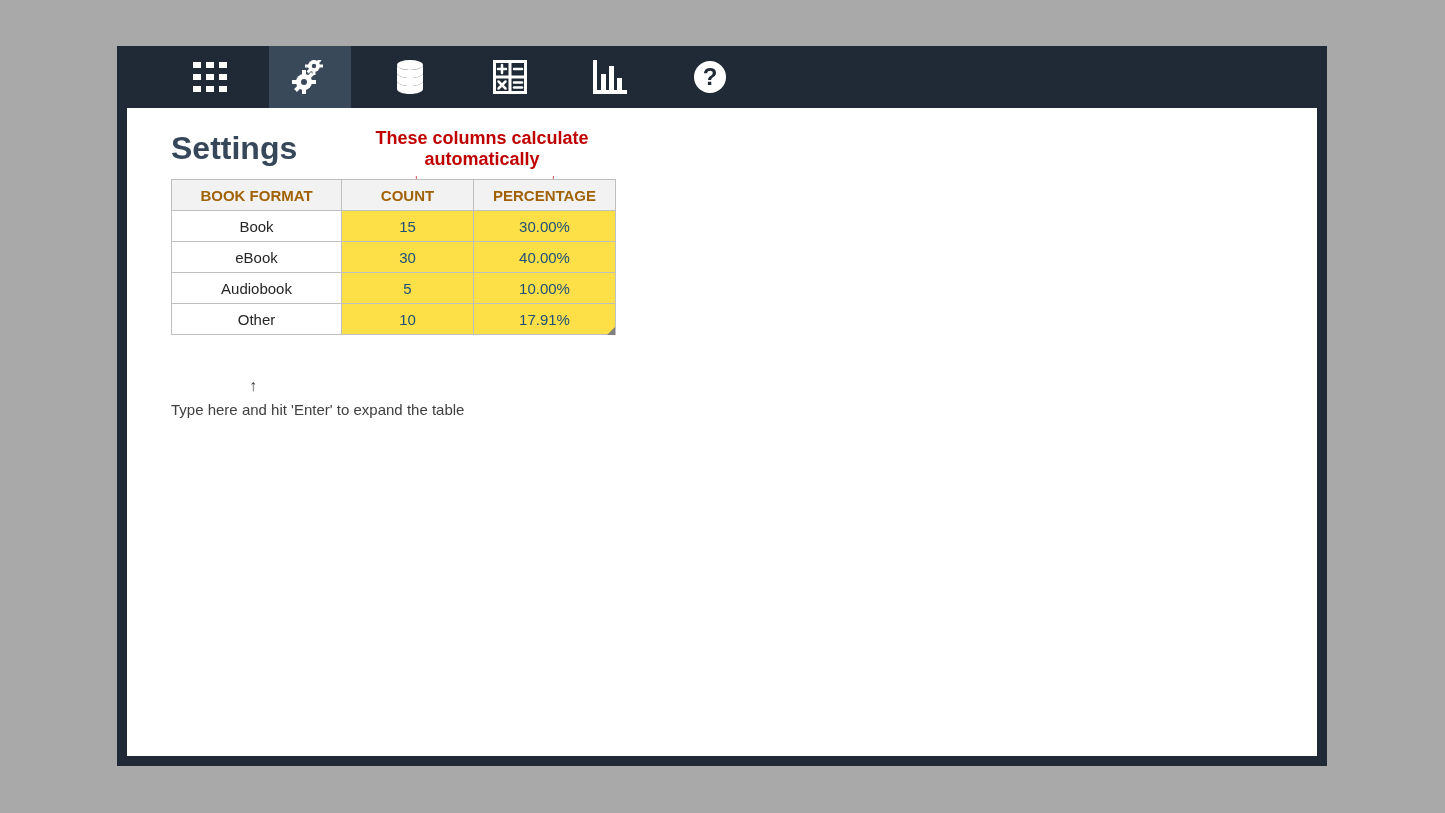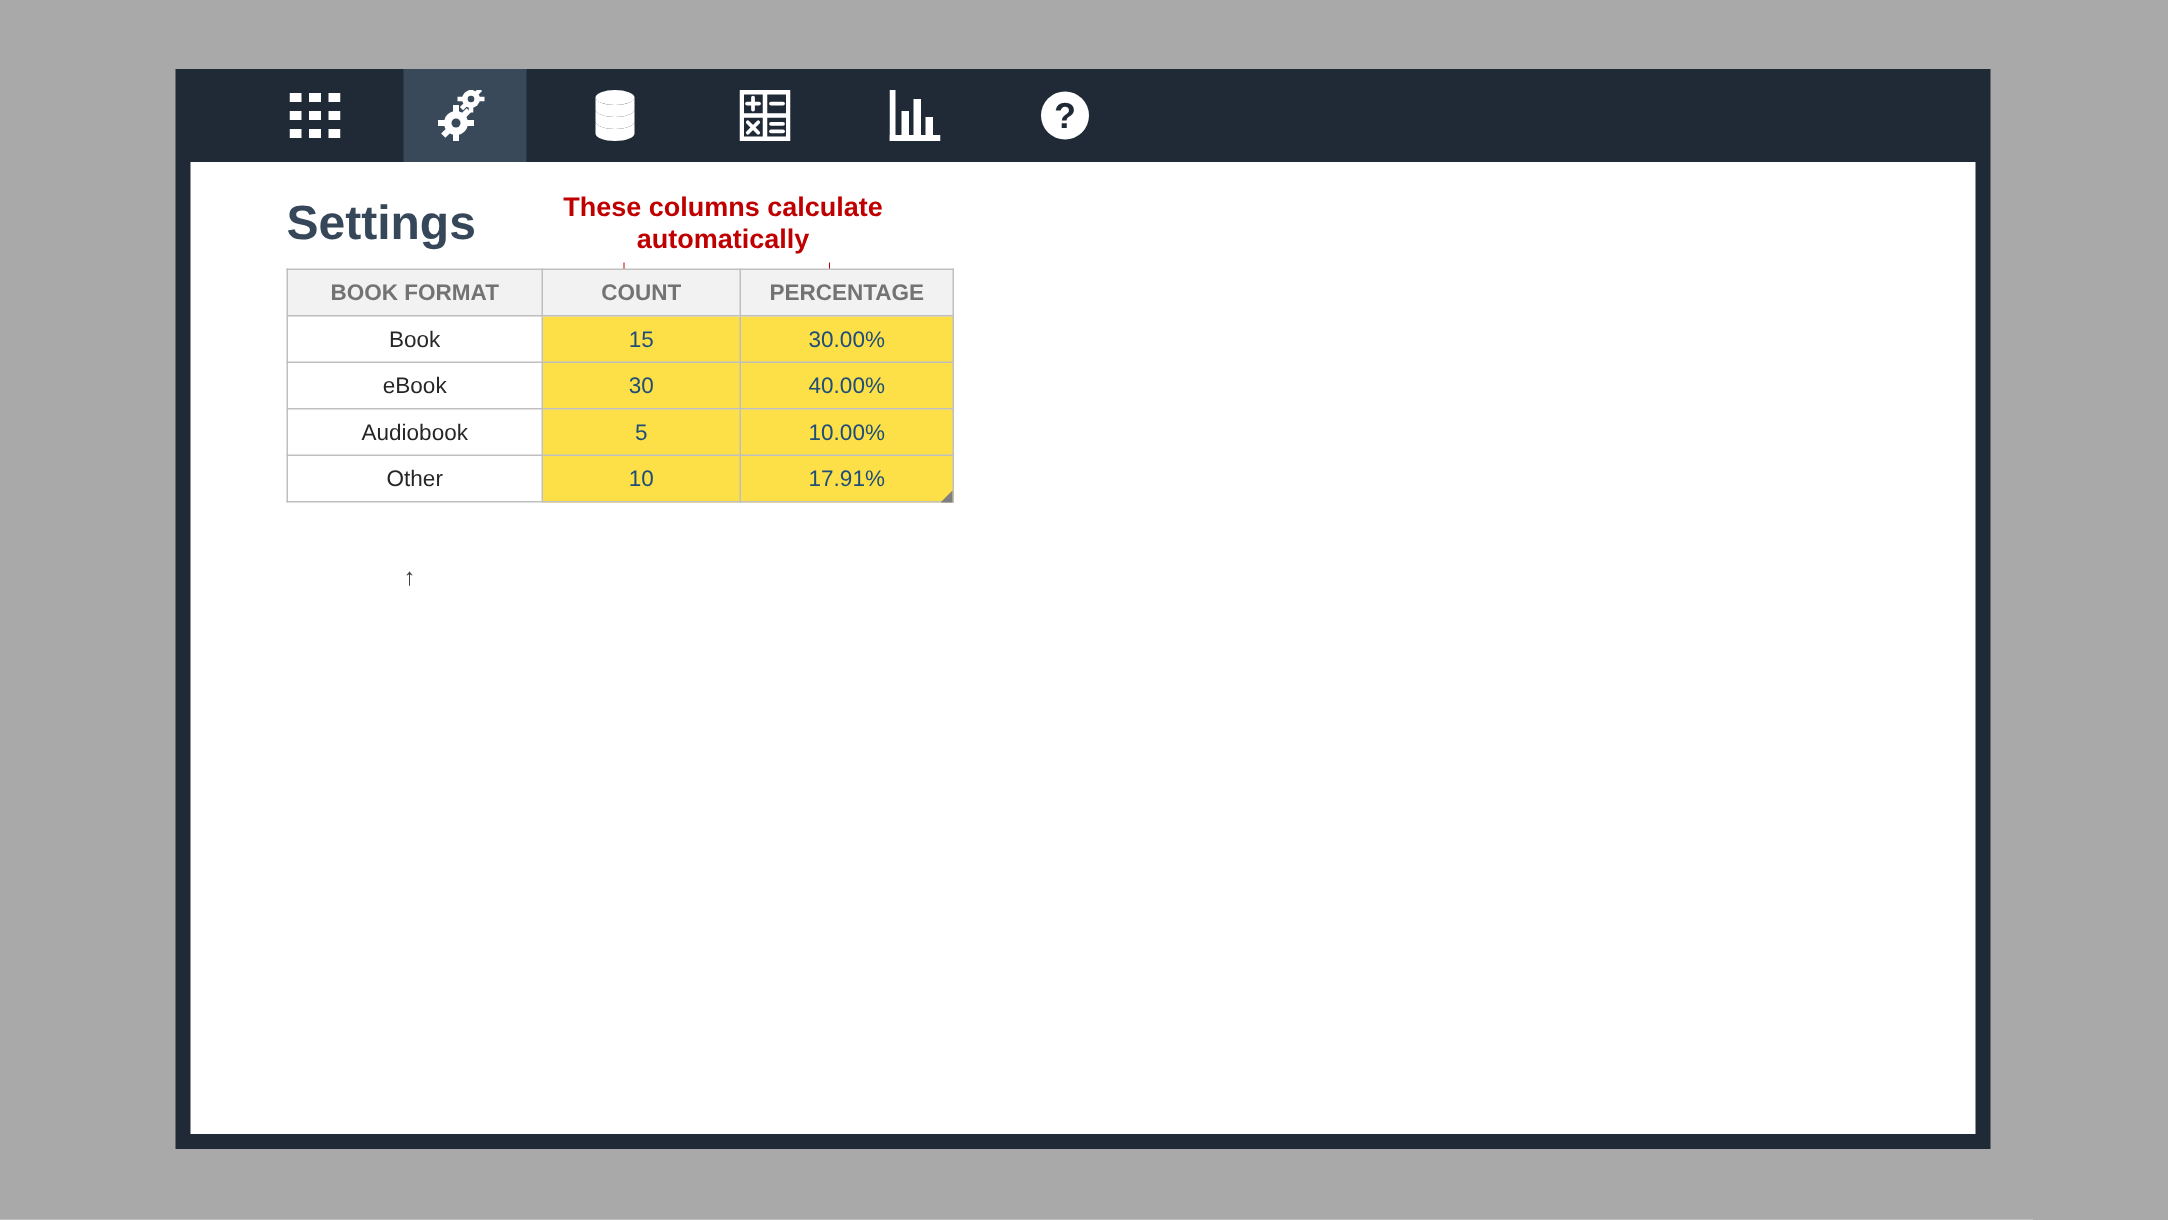--- a/index.html
+++ b/index.html
@@ -37,21 +37,21 @@
   }
   .tool.active { background: #39495a; }
   .tool svg { display: block; }
   .content {
     position: absolute;
     left: 10px;
     top: 62px;
     right: 10px;
     bottom: 10px;
     background: #ffffff;
-    padding: 22px 64px;
+    padding: 22px 44px;
     color: #333;
   }
   .page-title {
     margin: 0 0 6px 0;
     font-size: 32px;
     font-weight: 600;
     color: #36475a;
   }
   .hint-wrap {
     position: absolute;
@@ -87,21 +87,21 @@
   }
   table.settings th, table.settings td {
     border: 1px solid #bfbfbf;
     padding: 6px 8px;
     text-align: center;
     height: 31px;
   }
   table.settings th {
     background: #f2f2f2;
     font-weight: 700;
-    color: #737373;
+    color: #a16207;
   }
   table.settings td.fmt { color: #262626; }
   table.settings td.calc {
     background: #fde047;
     color: #1f4e79;
   }
   .col-format { width: 170px; }
   .col-count  { width: 132px; }
   .col-pct    { width: 142px; }
   .resize-notch {
@@ -278,16 +278,17 @@
             <td class="calc">10</td>
             <td class="calc">17.91%</td>
           </tr>
         </tbody>
       </table>
       <div class="resize-notch"></div>
     </div>
 
     <div class="help-below">
       <div class="help-arrow">↑</div>
+      <div>Type here and hit 'Enter' to expand the table</div>
     </div>
   </div>
 
 </div>
 
 </body></html>

